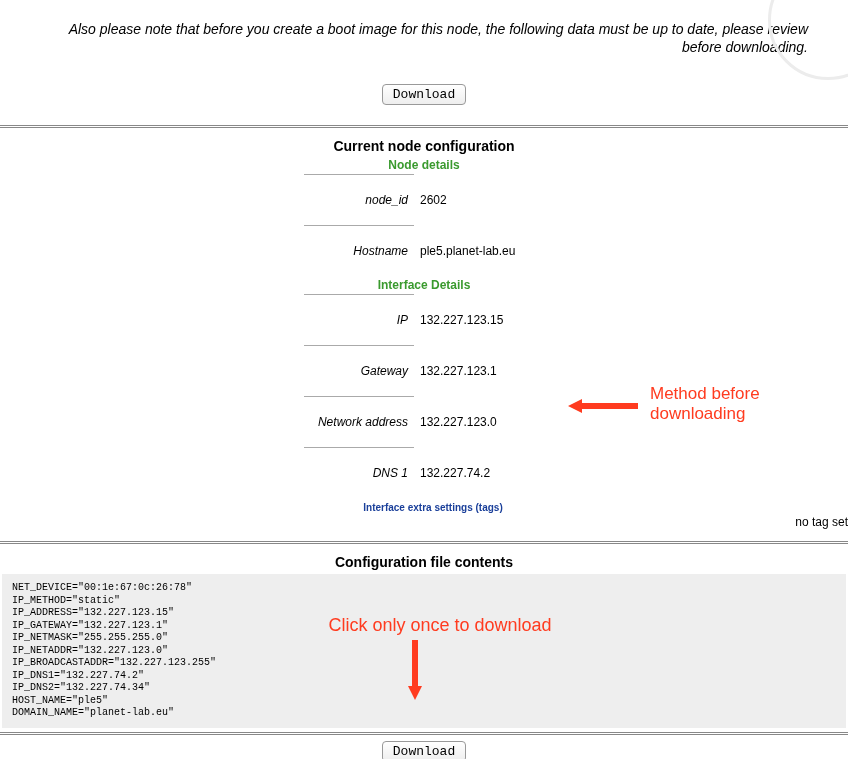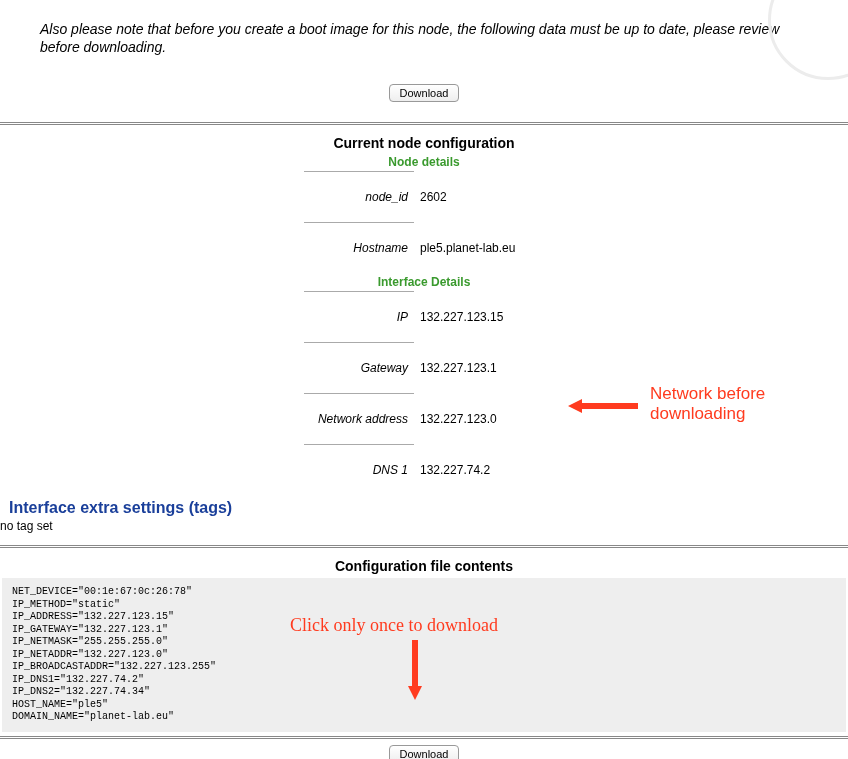--- a/index.html
+++ b/index.html
@@ -21,28 +21,29 @@
     font-size: 14px;
     line-height: 1.3;
     margin-bottom: 16px;
   }
   .warning-block b { font-weight: bold; font-style: italic; }
   .note-block {
     font-style: italic;
     font-size: 14px;
     line-height: 1.3;
     margin-bottom: 28px;
+    text-align: right;
   }
   .btn-row {
     text-align: center;
     margin: 6px 0;
   }
   button.download {
-    font-family: Liberation Sans, sans-serif;
-    font-size: 11px;
+    font-family: Liberation Mono, monospace;
+    font-size: 13px;
     padding: 2px 10px;
     border: 1px solid #999;
     border-radius: 4px;
     background: linear-gradient(#fff,#eee);
     cursor: pointer;
   }
   hr.double {
     border: none;
     border-top: 1px solid #888;
     border-bottom: 1px solid #888;
@@ -61,24 +62,25 @@
     margin: 10px 0 4px 0;
   }
   .subhead {
     text-align: center;
     color: #3a9a2e;
     font-weight: bold;
     font-size: 12px;
     margin: 2px 8px;
   }
   .subhead-blue {
+    text-align: center;
     color: #1a3f9a;
     font-weight: bold;
-    font-size: 16px;
-    margin: 4px 0 2px 9px;
+    font-size: 10px;
+    margin: 4px 0 2px 18px;
   }
   .config-table {
     margin: 0 auto;
     border-collapse: collapse;
   }
   .config-table td {
     padding: 18px 6px;
     font-size: 12px;
     vertical-align: middle;
   }
@@ -86,21 +88,21 @@
     text-align: right;
     font-style: italic;
     border-top: 1px solid #aaa;
     min-width: 110px;
   }
   .config-table td.value {
     text-align: left;
     min-width: 130px;
   }
   .no-tag {
-    text-align: left;
+    text-align: right;
     font-size: 12px;
     margin: 2px 0 12px 0;
   }
   .config-file-box {
     background: #eeeeee;
     padding: 8px 10px;
     font-family: "Courier New", monospace;
     font-size: 10px;
     line-height: 1.25;
     white-space: pre;
@@ -139,22 +141,21 @@
     width: 0; height: 0;
     border-top: 7px solid transparent;
     border-bottom: 7px solid transparent;
     border-right: 14px solid #ff3b1f;
   }
   .annot.clickonce {
     top: 615px;
     left: 290px;
     font-size: 18px;
     width: 300px;
-    text-align: left;
-    font-family: Liberation Serif, serif;
+    text-align: center;
   }
   .arrow-down {
     position: absolute;
     top: 640px;
     left: 408px;
     width: 14px;
     height: 60px;
     pointer-events: none;
   }
   .arrow-down .shaft {
@@ -262,19 +263,19 @@
 <div class="btn-row">
   <button class="download">Download</button>
 </div>
 
 <hr class="single">
 
 <div class="arrow-left">
   <div class="head"></div>
     <div class="shaft"></div>
 </div>
-<div class="annot verify">Network before downloading</div>
+<div class="annot verify">Method before downloading</div>
 
 <div class="annot clickonce">Click only once to download</div>
 <div class="arrow-down">
   <div class="shaft"></div>
     <div class="head"></div>
 </div>
 
 </body></html>

